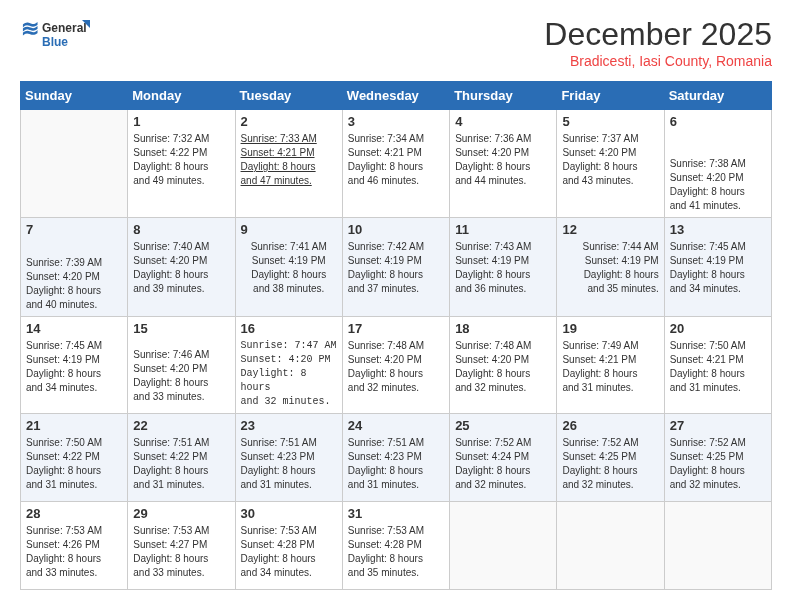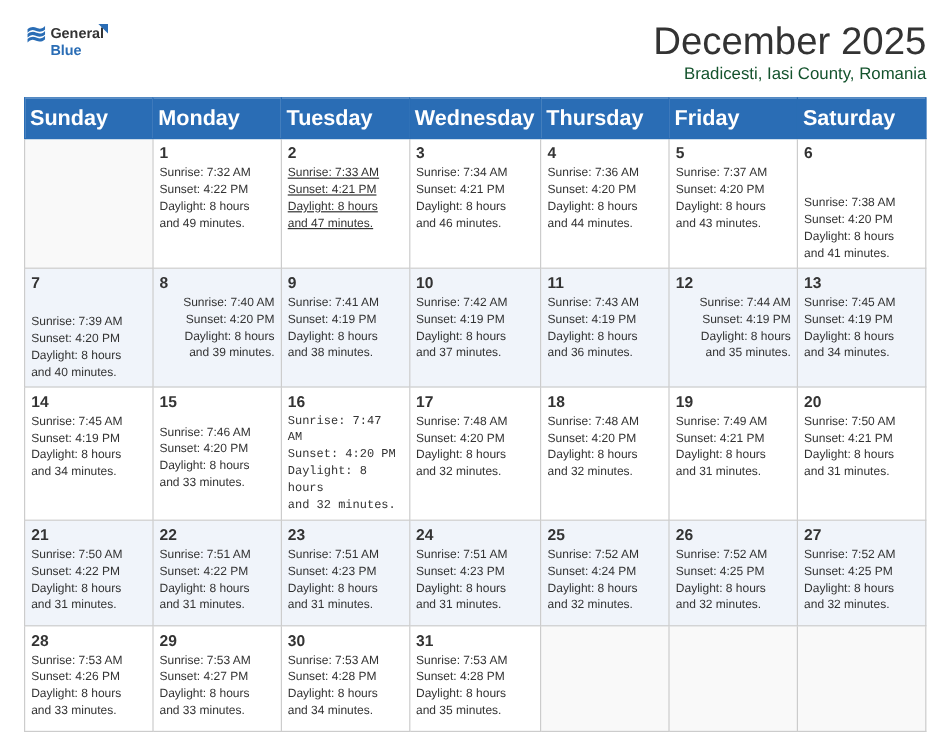--- a/index.html
+++ b/index.html
@@ -24,33 +24,33 @@
     .title-block {
       text-align: right;
     }
     .month-title {
       font-size: 32px;
       font-weight: normal;
       color: #333;
     }
     .subtitle {
       font-size: 14px;
-      color: #14532d;
+      color: #ef4444;
     }
     .calendar {
       width: 100%;
       border-collapse: collapse;
       font-size: 11px;
     }
     .calendar thead th {
       background: #2a6db5;
       color: #fff;
       padding: 6px 4px;
       text-align: left;
-      font-size: 18px;
+      font-size: 13px;
       font-weight: bold;
       border: 1px solid #2a6db5;
     }
     .calendar tbody td {
       border: 1px solid #ccc;
       vertical-align: top;
       padding: 4px 5px;
       height: 88px;
       width: 106px;
     }
@@ -153,28 +153,28 @@
       <tr>
         <td>
           <span class="day-number">7</span>
           <div class="day-info" style="white-space: pre-line; margin-top: 19px;">Sunrise: 7:39 AM
 Sunset: 4:20 PM
 Daylight: 8 hours
 and 40 minutes.</div>
         </td>
         <td>
           <span class="day-number">8</span>
-          <div class="day-info" style="white-space: pre-line; text-align: right;">Sunrise: 7:40 AM
+          <div class="day-info" style="white-space: pre-line;">Sunrise: 7:40 AM
 Sunset: 4:20 PM
 Daylight: 8 hours
 and 39 minutes.</div>
         </td>
         <td>
           <span class="day-number">9</span>
-          <div class="day-info" style="white-space: pre-line;">Sunrise: 7:41 AM
+          <div class="day-info" style="white-space: pre-line; text-align: center;">Sunrise: 7:41 AM
 Sunset: 4:19 PM
 Daylight: 8 hours
 and 38 minutes.</div>
         </td>
         <td>
           <span class="day-number">10</span>
           <div class="day-info" style="white-space: pre-line;">Sunrise: 7:42 AM
 Sunset: 4:19 PM
 Daylight: 8 hours
 and 37 minutes.</div>

